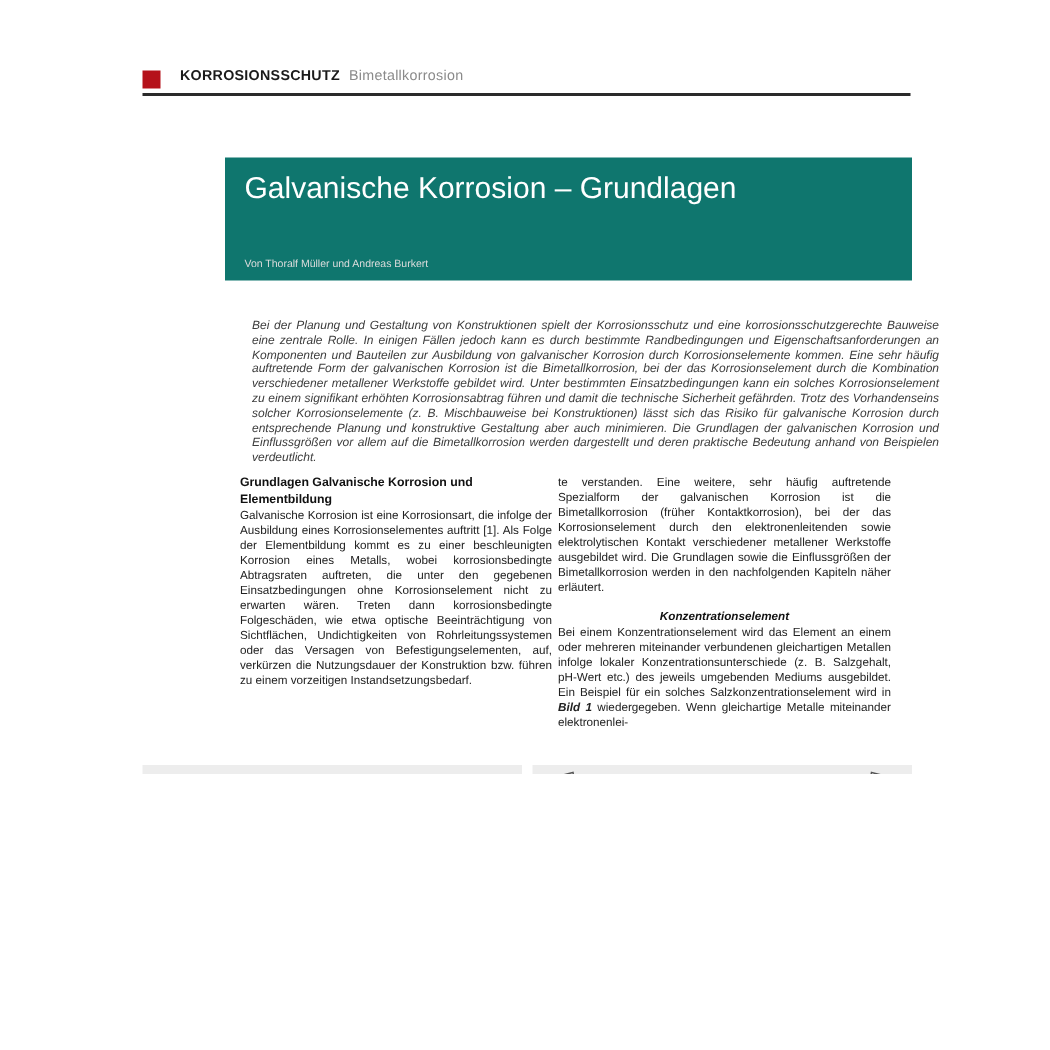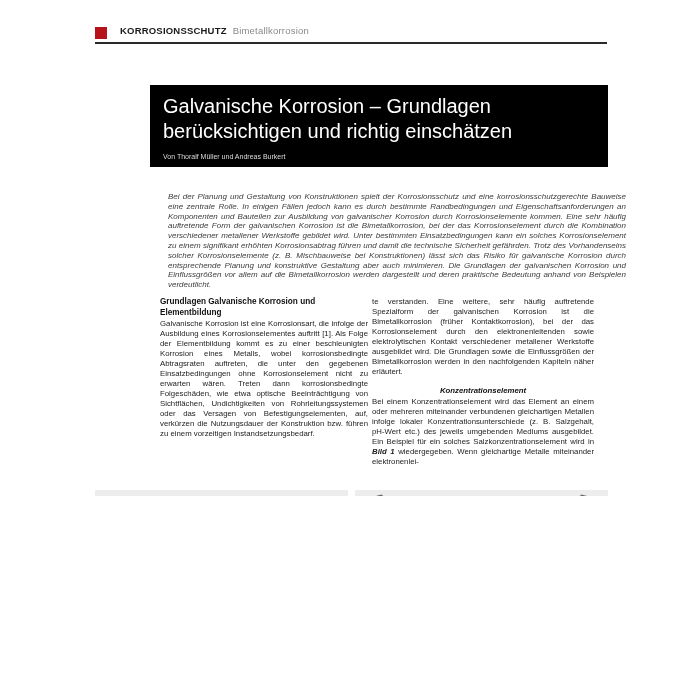--- a/index.html
+++ b/index.html
@@ -1,27 +1,27 @@
 <!DOCTYPE html>
 <html><head>
 <meta charset="utf-8">
 <style>
   html,body{margin:0;padding:0;background:#fff;}
   .page{position:relative;width:700px;height:496px;background:#ffffff;
-        font-family:"Liberation Sans",sans-serif;color:#2b2b2b;overflow:hidden;}
+        font-family:"Liberation Sans",sans-serif;color:#2b2b2b;overflow:hidden;margin-top:20px;}
 
   
   .kicker-square{position:absolute;left:95px;top:27px;width:12px;height:12px;background:#b5121a;}
   .kicker{position:absolute;left:120px;top:25px;font-size:9.5px;letter-spacing:.2px;}
   .kicker .sec{font-weight:bold;color:#1a1a1a;}
   .kicker .topic{color:#8a8a8a;margin-left:6px;font-weight:normal;}
   .kicker-rule{position:absolute;left:95px;top:42px;width:512px;height:1.5px;background:#2a2a2a;}
 
   
-  .banner{position:absolute;left:150px;top:85px;width:458px;height:82px;background:#000000;}
+  .banner{position:absolute;left:150px;top:85px;width:458px;height:82px;background:#0f766e;}
   .banner .t1,.banner .t2{color:#ffffff;font-size:20px;line-height:25px;margin-left:13px;font-weight:normal;}
   .banner .t1{padding-top:9px;}
   .banner .byline{position:absolute;left:13px;bottom:7px;color:#dcdcdc;font-size:7px;}
 
   
   .intro{position:absolute;left:168px;top:192px;width:458px;font-size:8px;line-height:9.8px;
          font-style:italic;color:#3c3c3c;text-align:justify;}
 
   
   .col{position:absolute;top:297px;font-size:7.8px;line-height:10px;text-align:justify;color:#222;}
@@ -61,21 +61,20 @@
 <div class="page">
 
   <div class="kicker-square"></div>
   <div class="kicker">
     <span class="sec">KORROSIONSSCHUTZ</span><span class="topic">Bimetallkorrosion</span>
   </div>
   <div class="kicker-rule"></div>
 
   <div class="banner">
     <div class="t1">Galvanische Korrosion – Grundlagen</div>
-    <div class="t2">berücksichtigen und richtig einschätzen</div>
     <div class="byline">Von Thoralf Müller und Andreas Burkert</div>
   </div>
 
   <div class="intro">Bei der Planung und Gestaltung von Konstruktionen spielt der Korrosionsschutz und eine korrosionsschutzgerechte Bauweise eine zentrale Rolle. In einigen Fällen jedoch kann es durch bestimmte Randbedingungen und Eigenschaftsanforderungen an Komponenten und Bauteilen zur Ausbildung von galvanischer Korrosion durch Korrosionselemente kommen. Eine sehr häufig auftretende Form der galvanischen Korrosion ist die Bimetallkorrosion, bei der das Korrosionselement durch die Kombination verschiedener metallener Werkstoffe gebildet wird. Unter bestimmten Einsatzbedingungen kann ein solches Korrosionselement zu einem signifikant erhöhten Korrosionsabtrag führen und damit die technische Sicherheit gefährden. Trotz des Vorhandenseins solcher Korrosionselemente (z. B. Mischbauweise bei Konstruktionen) lässt sich das Risiko für galvanische Korrosion durch entsprechende Planung und konstruktive Gestaltung aber auch minimieren. Die Grundlagen der galvanischen Korrosion und Einflussgrößen vor allem auf die Bimetallkorrosion werden dargestellt und deren praktische Bedeutung anhand von Beispielen verdeutlicht.</div>
 
   <div class="col col-left">
     <div class="heading">Grundlagen Galvanische Korrosion und Elementbildung</div>
     <p>Galvanische Korrosion ist eine Korrosionsart, die infolge der Ausbildung eines Korrosionselementes auftritt [1]. Als Folge der Elementbildung kommt es zu einer beschleunigten Korrosion eines Metalls, wobei korrosionsbedingte Abtragsraten auftreten, die unter den gegebenen Einsatzbedingungen ohne Korrosionselement nicht zu erwarten wären. Treten dann korrosionsbedingte Folgeschäden, wie etwa optische Beeinträchtigung von Sichtflächen, Undichtigkeiten von Rohrleitungssystemen oder das Versagen von Befestigungselementen, auf, verkürzen die Nutzungsdauer der Konstruktion bzw. führen zu einem vorzeitigen Instandsetzungsbedarf.</p>
   </div>
 

